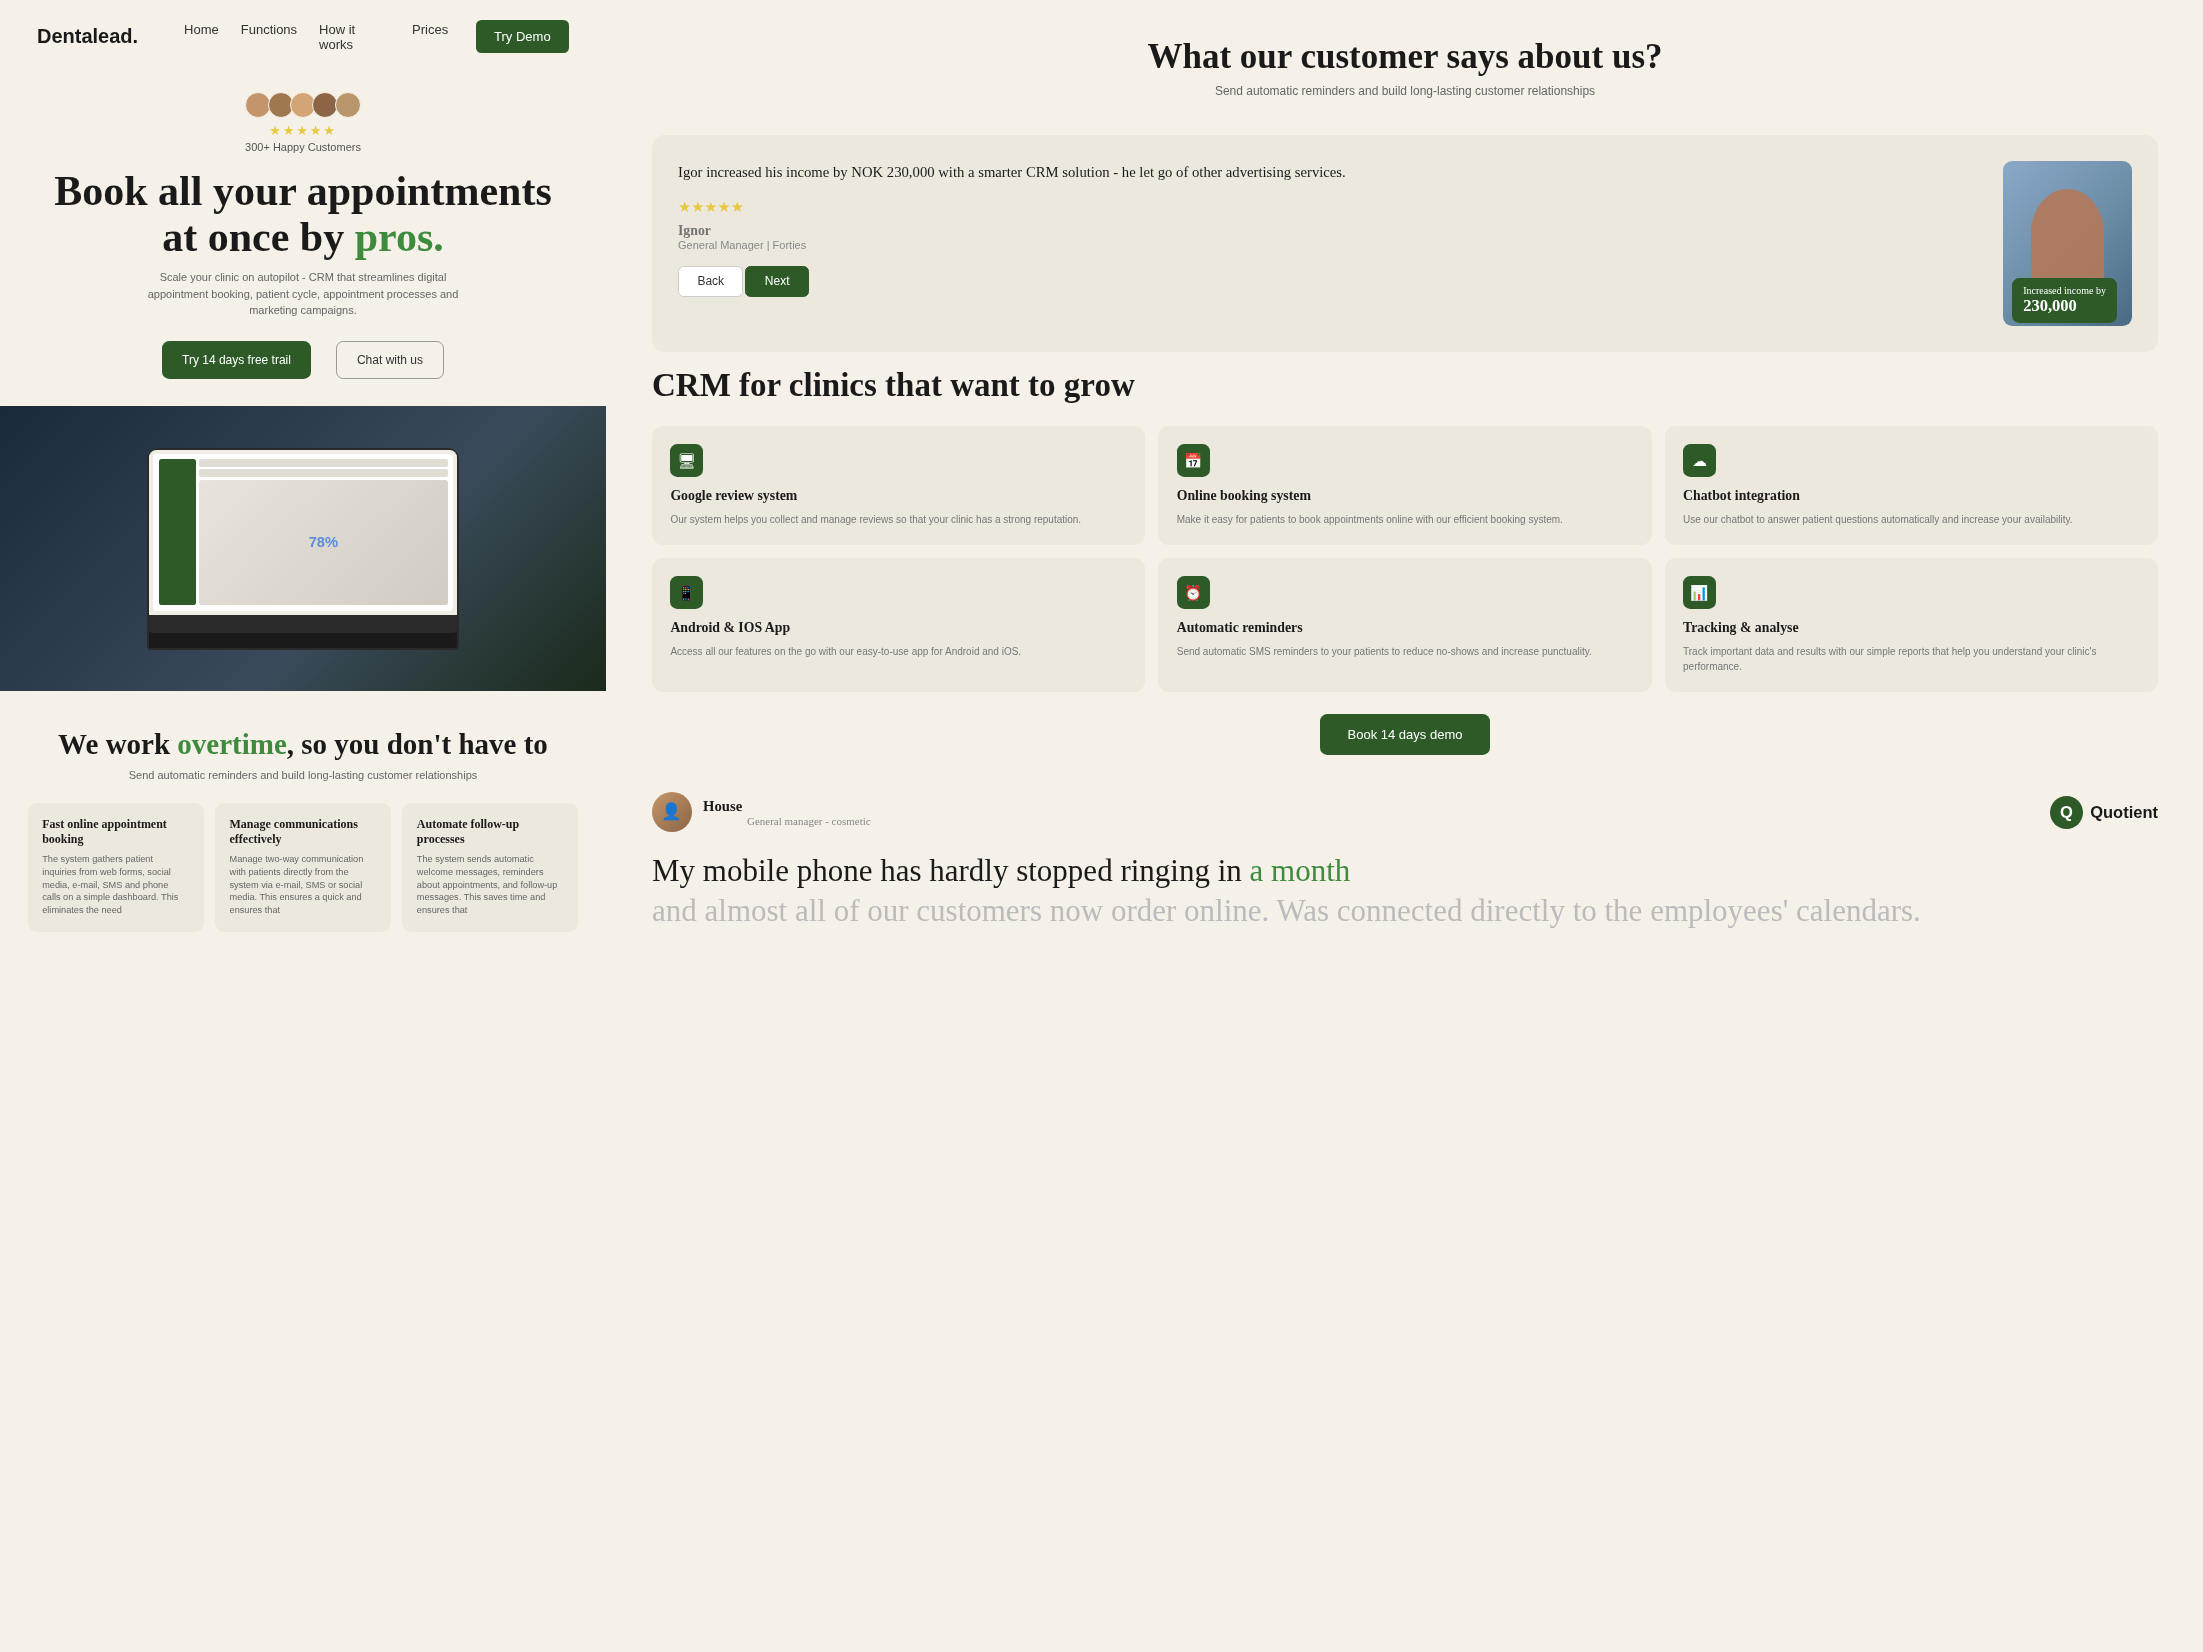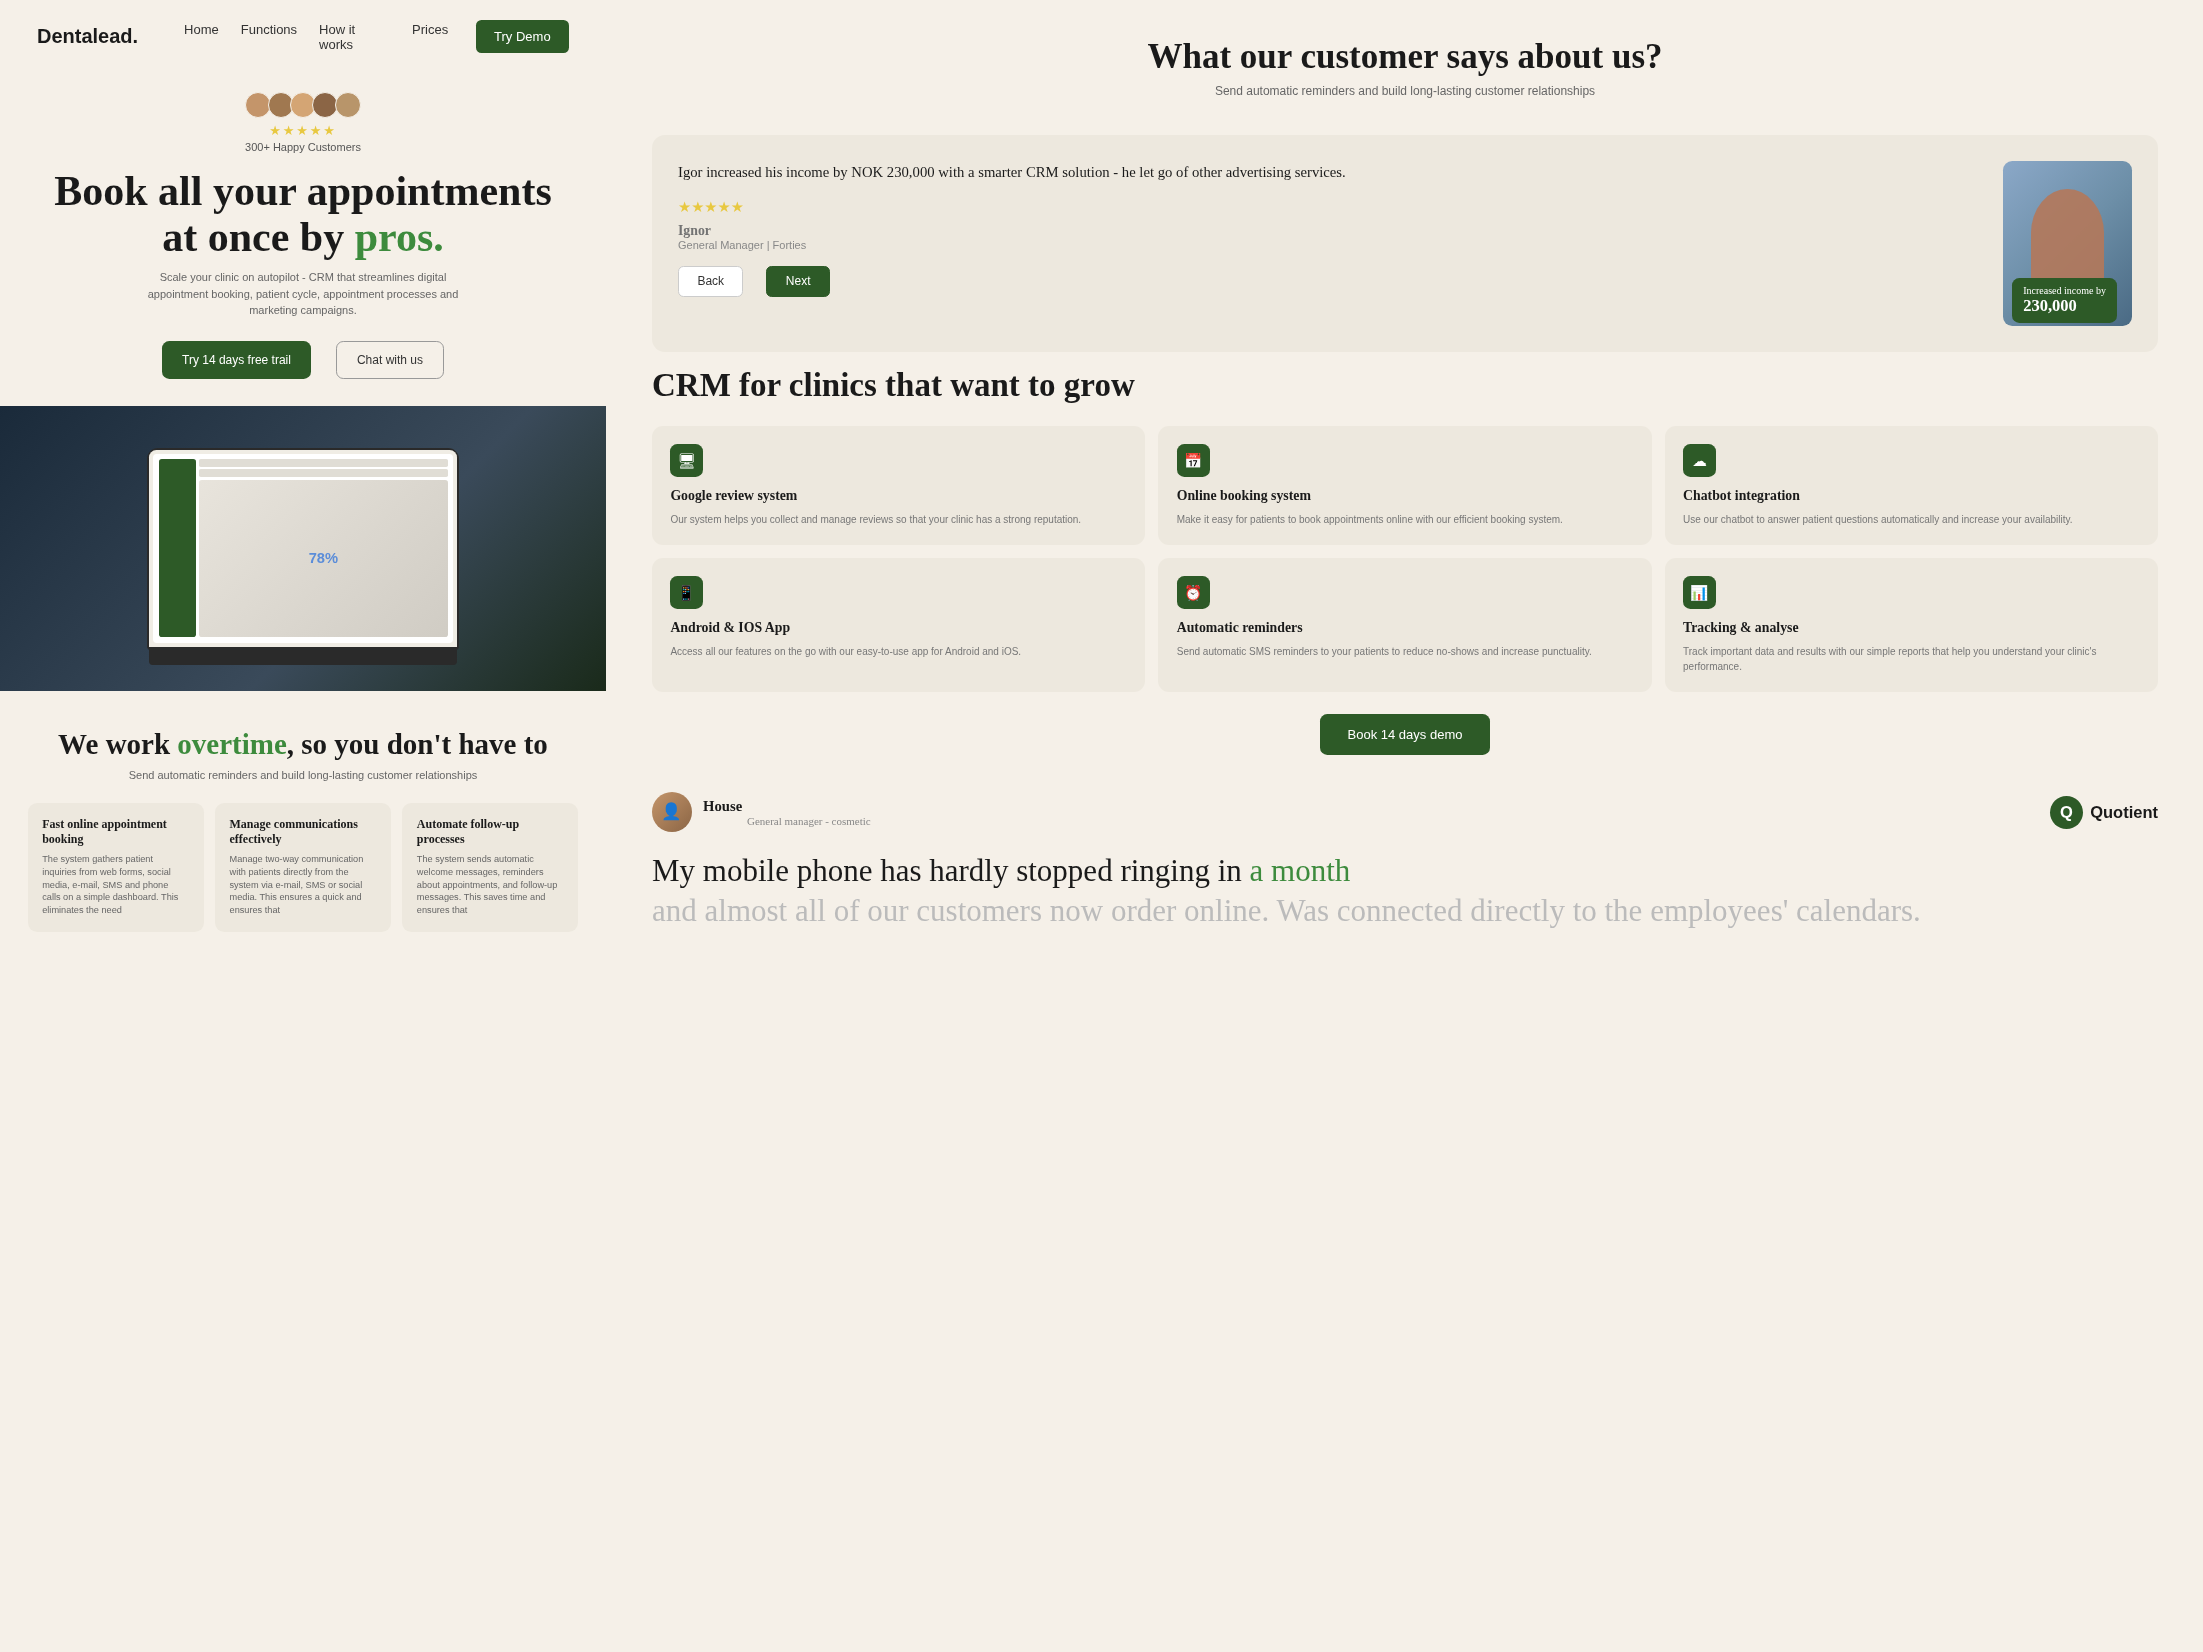--- a/index.html
+++ b/index.html
@@ -147,21 +147,21 @@
     .laptop-mockup {
       width: 312px;
       height: 202px;
       background: #1a1a1a;
       border-radius: 11px 11px 3.7px 3.7px;
       position: relative;
       border: 2.8px solid #2a2a2a;
     }
     .laptop-screen {
       width: 100%;
-      height: 197px;
+      height: 165px;
       background: #f0ede5;
       border-radius: 7.3px 7.3px 0 0;
       padding: 4px;
       overflow: hidden;
     }
     .laptop-base {
       width: 100%;
       height: 18.4px;
       background: #2a2a2a;
       border-radius: 0 0 3.7px 3.7px;
@@ -293,21 +293,21 @@
       font-weight: 700;
       color: #737373;
     }
     .testimonial-role {
       font-family: Arial, sans-serif;
       font-size: 11px;
       color: #888;
     }
     .testimonial-buttons {
       display: flex;
-      gap: 23px;
+      gap: 2px;
       margin-top: 14.7px;
     }
     .nav-btn {
       background: white;
       border: 0.9px solid #ccc;
       padding: 7.3px 18.4px;
       border-radius: 5.5px;
       font-size: 12px;
       font-family: Arial, sans-serif;
       cursor: pointer;

